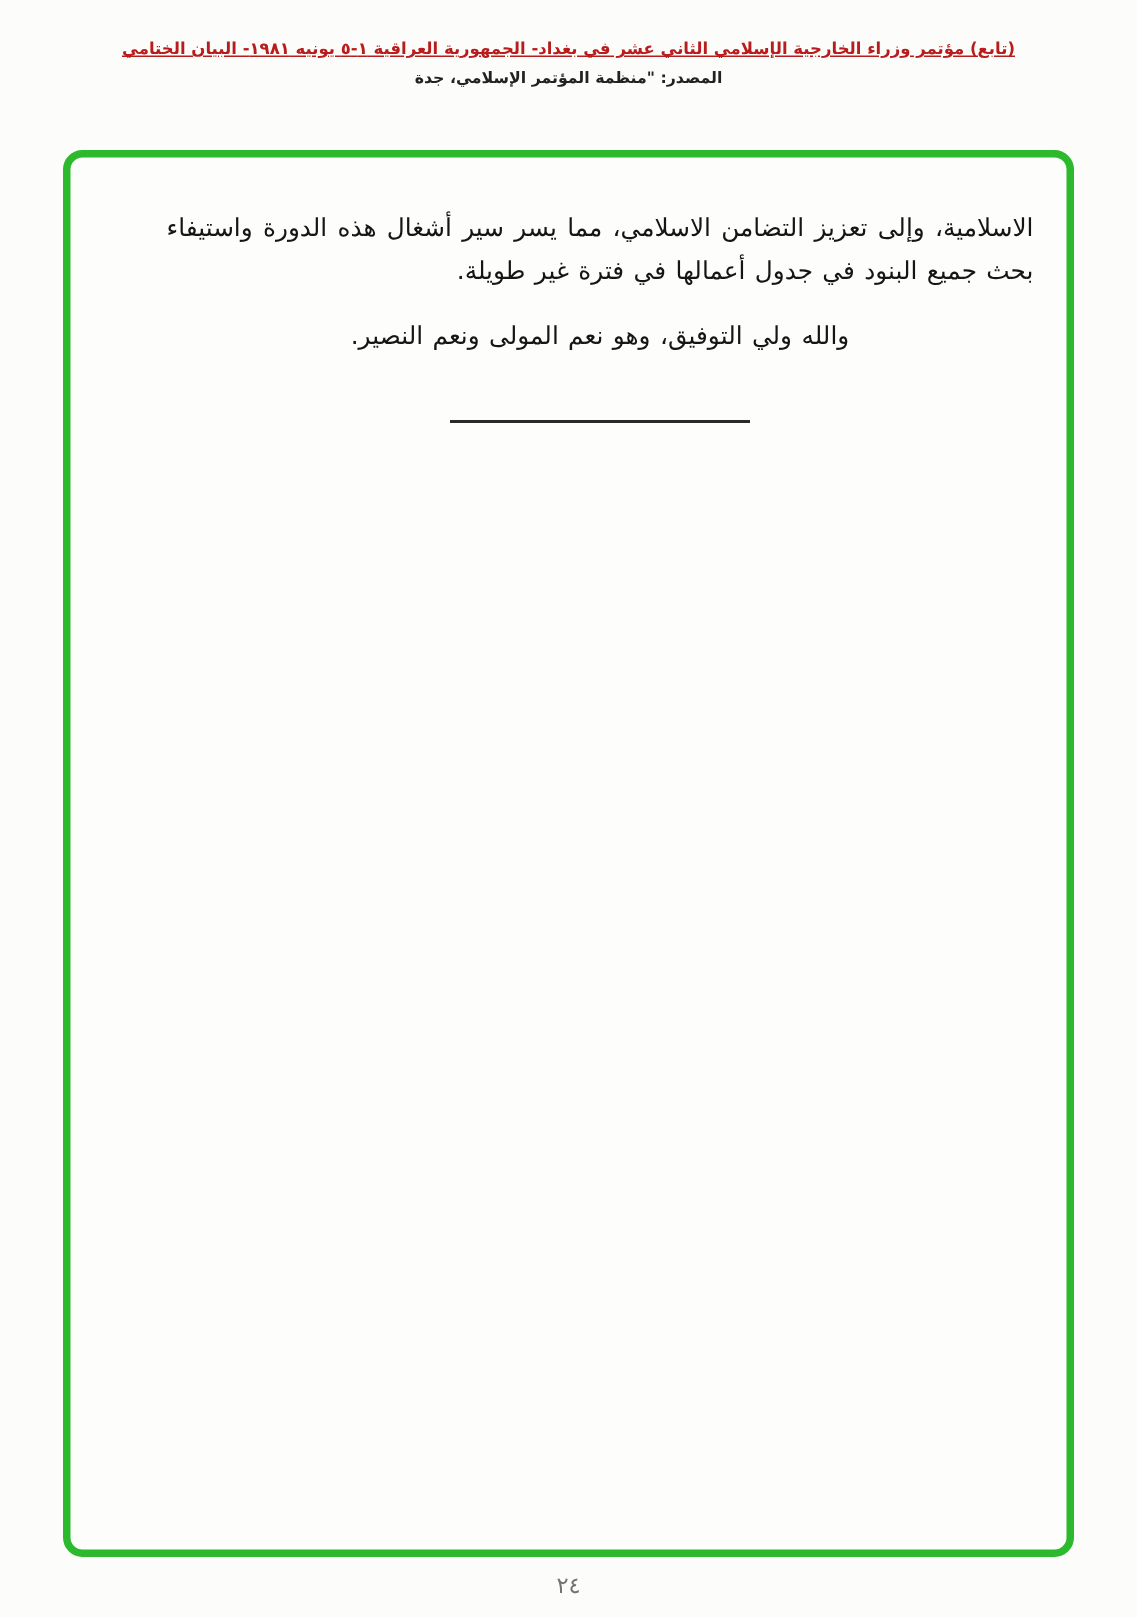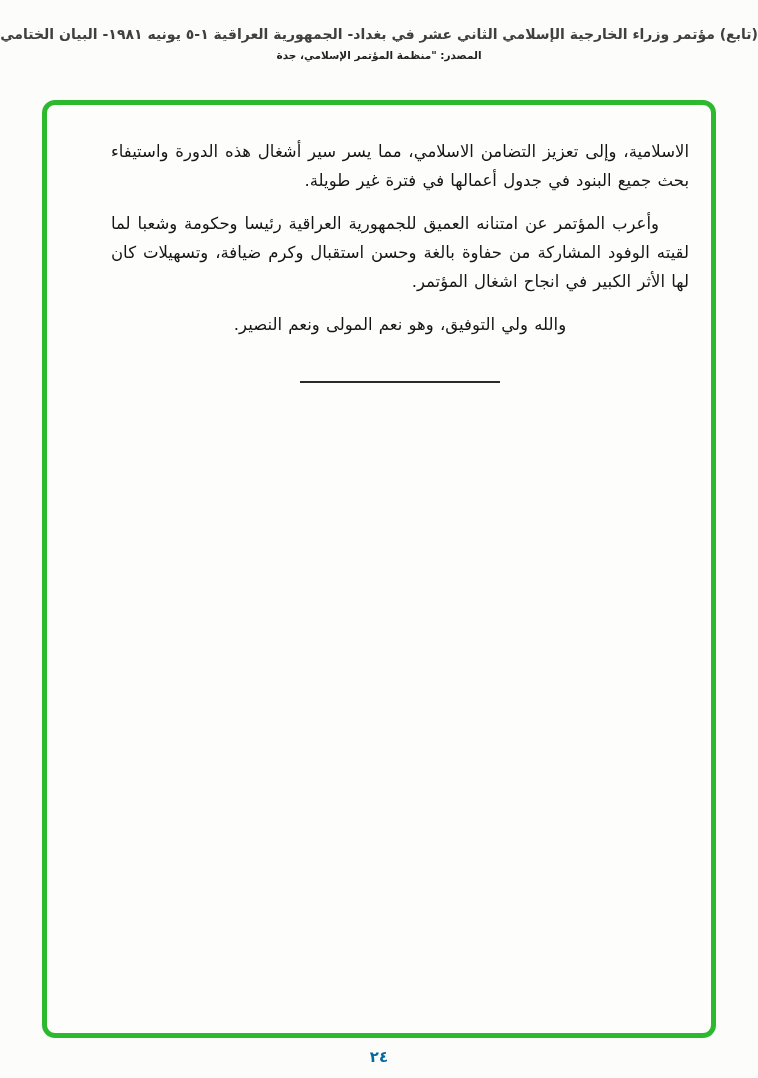--- a/index.html
+++ b/index.html
@@ -13,25 +13,26 @@
     position: relative;
     width: 758px; height: 1078px;
     background: #fcfcfa;
     overflow: hidden;
   }
   .header {
     padding-top: 26px;
     text-align: center;
   }
   .header-title {
-    font-size: 14px;
+    font-size: 11px;
     font-weight: bold;
-    color: #404040;
+    color: #b91c1c;
     white-space: nowrap;
     letter-spacing: 0.2px;
+    text-decoration: underline;
   }
   .header-source {
     margin-top: 7px;
     font-size: 10.5px;
     font-weight: bold;
     color: #222;
   }
   .frame {
     position: absolute;
     left: 42px; top: 100px;
@@ -63,38 +64,37 @@
   .divider {
     width: 200px;
     border-top: 2px solid #2a2a2a;
     margin: 42px auto 0 auto;
   }
   .page-number {
     position: absolute;
     bottom: 12px; left: 0; right: 0;
     text-align: center;
     font-size: 15px;
-    font-weight: bold;
-    color: #0369a1;
+    font-weight: normal;
+    color: #737373;
   }
 </style>
 </head>
 <body>
 
 <div class="page">
 
   <div class="header">
     <div class="header-title">(تابع) مؤتمر وزراء الخارجية الإسلامي الثاني عشر في بغداد- الجمهورية العراقية ١-٥ يونيه ١٩٨١- البيان الختامي</div>
     <div class="header-source">المصدر: "منظمة المؤتمر الإسلامي، جدة</div>
   </div>
 
   <div class="frame">
     <div class="text-block">
       <p class="par">الاسلامية، وإلى تعزيز التضامن الاسلامي، مما يسر سير أشغال هذه الدورة واستيفاء بحث جميع البنود في جدول أعمالها في فترة غير طويلة.</p>
-      <p class="par indent">وأعرب المؤتمر عن امتنانه العميق للجمهورية العراقية رئيسا وحكومة وشعبا لما لقيته الوفود المشاركة من حفاوة بالغة وحسن استقبال وكرم ضيافة، وتسهيلات كان لها الأثر الكبير في انجاح اشغال المؤتمر.</p>
       <p class="par closing">والله ولي التوفيق، وهو نعم المولى ونعم النصير.</p>
       <div class="divider"></div>
     </div>
   </div>
 
   <div class="page-number">٢٤</div>
 
 </div>
 
 </body></html>

